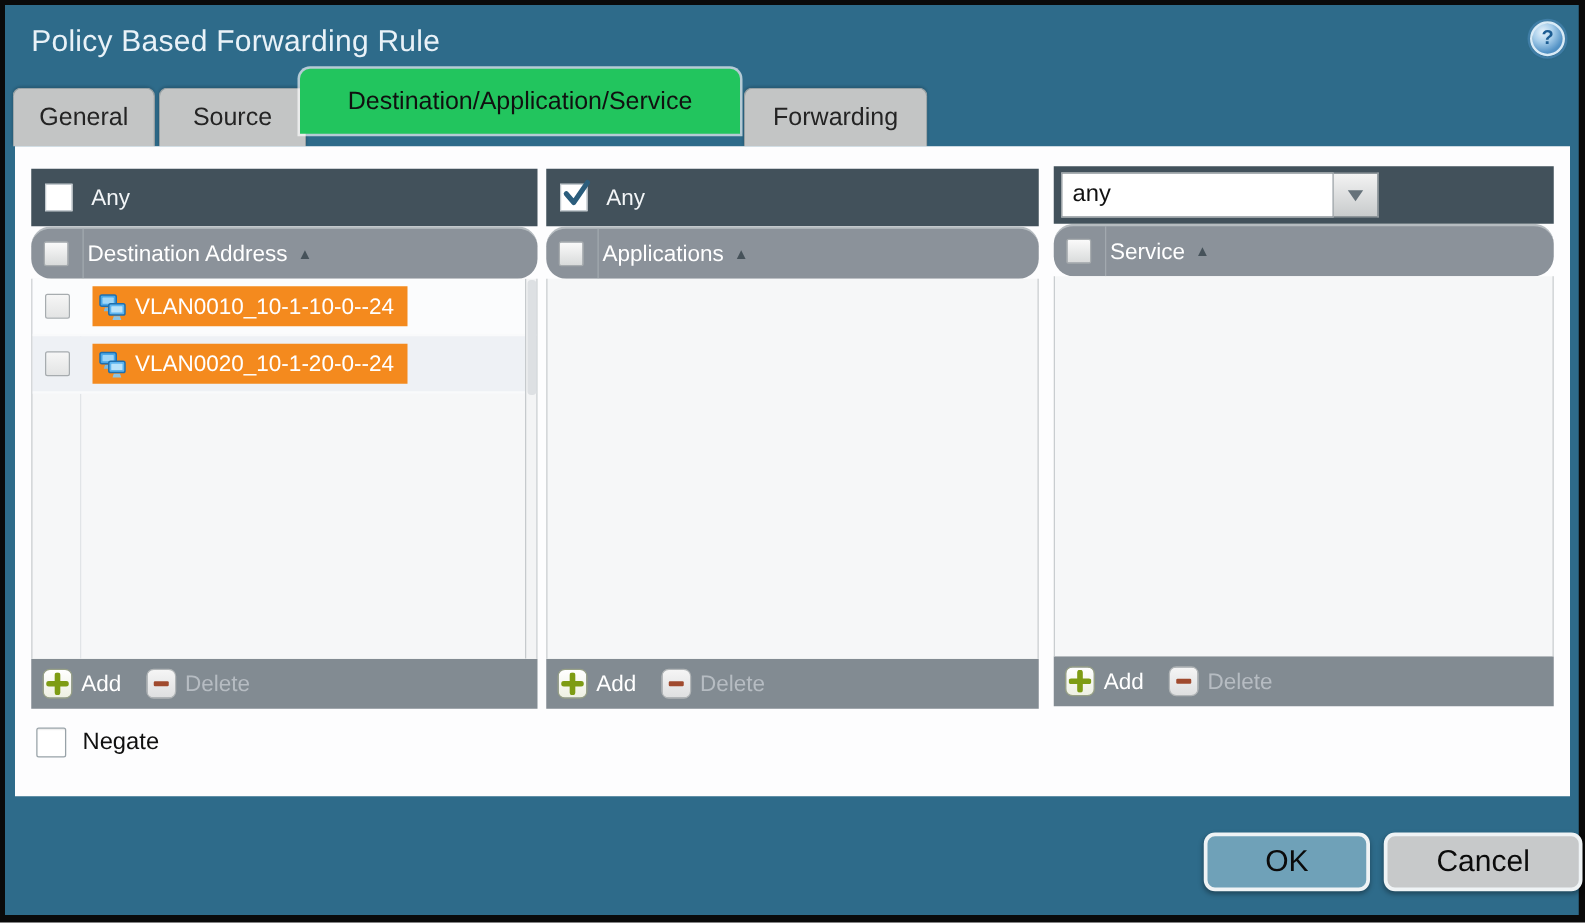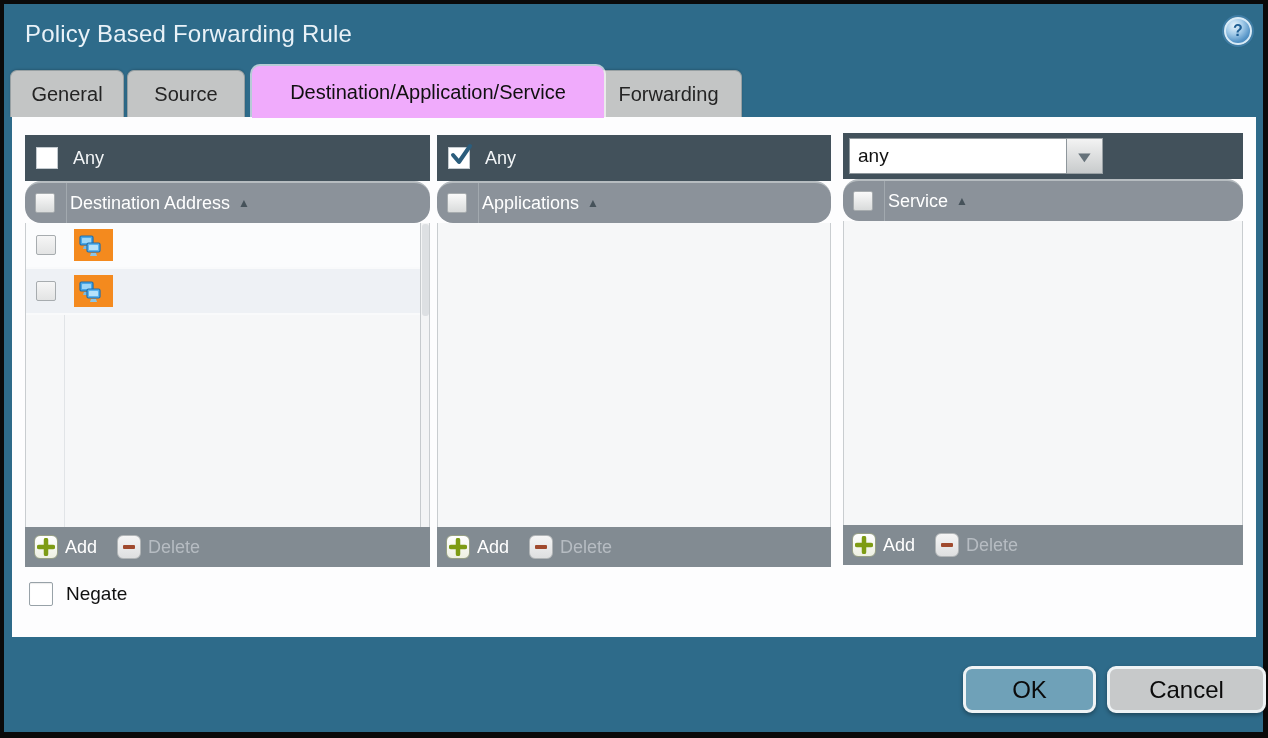--- a/index.html
+++ b/index.html
@@ -12,22 +12,22 @@
 
   .help-icon { position:absolute; right:11px; top:13px; width:28px; height:28px; border-radius:50%;
     background: radial-gradient(circle at 35% 28%, #e8f4fc 0%, #a6cdea 35%, #5493c6 70%, #3c80b4 100%);
     border:2px solid #d9ebf7; box-shadow:0 0 0 2px #3f7da5, 0 1px 2px rgba(0,0,0,.35);
     display:flex; align-items:center; justify-content:center; cursor:pointer; }
   .help-icon span { color:#1d5d93; font-weight:bold; font-size:16px; line-height:1; }
 
   .tab { position:absolute; top:66px; height:47px; background:#c3c5c5; border:1px solid #97a0a3; border-bottom:none;
     border-radius:7px 7px 0 0; display:flex; align-items:center; justify-content:center;
     font-size:20px; color:#242424; cursor:pointer; z-index:1; box-shadow:0 -1px 2px rgba(0,0,0,.15); }
-  .tab.active { top:62px; height:52px; background:#f0abfc; color:#101010; border:none; border-radius:8px 8px 0 0;
-    z-index:3; box-shadow:0 0 0 2px rgba(255,255,255,.65);margin-left:12px; }
+  .tab.active { top:51px; height:52px; background:#22c55e; color:#101010; border:none; border-radius:8px 8px 0 0;
+    z-index:3; box-shadow:0 0 0 2px rgba(255,255,255,.65); }
   .tab-general { left:6px; width:114px; }
   .tab-source { left:123px; width:118px; }
   .tab-dest { left:236px; width:352px; }
   .tab-forwarding { left:591px; width:147px; }
 
   .content { position:absolute; left:8px; top:113px; width:1244px; height:520px; background:#fdfdfe; z-index:2; }
 
   .panel { position:absolute; top:18px; height:432px; display:flex; flex-direction:column; }
   .panel-dest { left:13px; width:405px; }
   .panel-apps { left:425px; width:394px; }
@@ -126,33 +126,35 @@
           <div class="cb-disabled"></div>
           <div class="chip">
             <svg width="24" height="24" viewBox="0 0 24 24">
               <rect x="2" y="3" width="13" height="9" rx="1.5" fill="#4aa8e8" stroke="#1f6fae" stroke-width="1.2"></rect>
               <rect x="4" y="5" width="9" height="5" rx="0.5" fill="#9ed6f7"></rect>
               <path d="M6 13 L11 13 L12 16 L5 16 Z" fill="#7db9dd"></path>
               <rect x="9" y="10" width="13" height="9" rx="1.5" fill="#5db5f0" stroke="#1f6fae" stroke-width="1.2"></rect>
               <rect x="11" y="12" width="9" height="5" rx="0.5" fill="#b8e2fa"></rect>
               <path d="M13 20 L18 20 L19 23 L12 23 Z" fill="#8cc4e4"></path>
             </svg>
+            <span class="chip-label">VLAN0010_10-1-10-0--24</span>
           </div>
         </div>
           <div class="row row-even">
           <div class="cb-disabled"></div>
           <div class="chip">
             <svg width="24" height="24" viewBox="0 0 24 24">
               <rect x="2" y="3" width="13" height="9" rx="1.5" fill="#4aa8e8" stroke="#1f6fae" stroke-width="1.2"></rect>
               <rect x="4" y="5" width="9" height="5" rx="0.5" fill="#9ed6f7"></rect>
               <path d="M6 13 L11 13 L12 16 L5 16 Z" fill="#7db9dd"></path>
               <rect x="9" y="10" width="13" height="9" rx="1.5" fill="#5db5f0" stroke="#1f6fae" stroke-width="1.2"></rect>
               <rect x="11" y="12" width="9" height="5" rx="0.5" fill="#b8e2fa"></rect>
               <path d="M13 20 L18 20 L19 23 L12 23 Z" fill="#8cc4e4"></path>
             </svg>
+            <span class="chip-label">VLAN0020_10-1-20-0--24</span>
           </div>
         </div>
           <div class="vscroll">
             <div class="thumb"></div>
           </div>
       </div>
       <div class="panel-footer">
         <div class="tool-btn">
           <span class="tool-icon icon-add">
             <svg width="18" height="18" viewBox="0 0 18 18">

